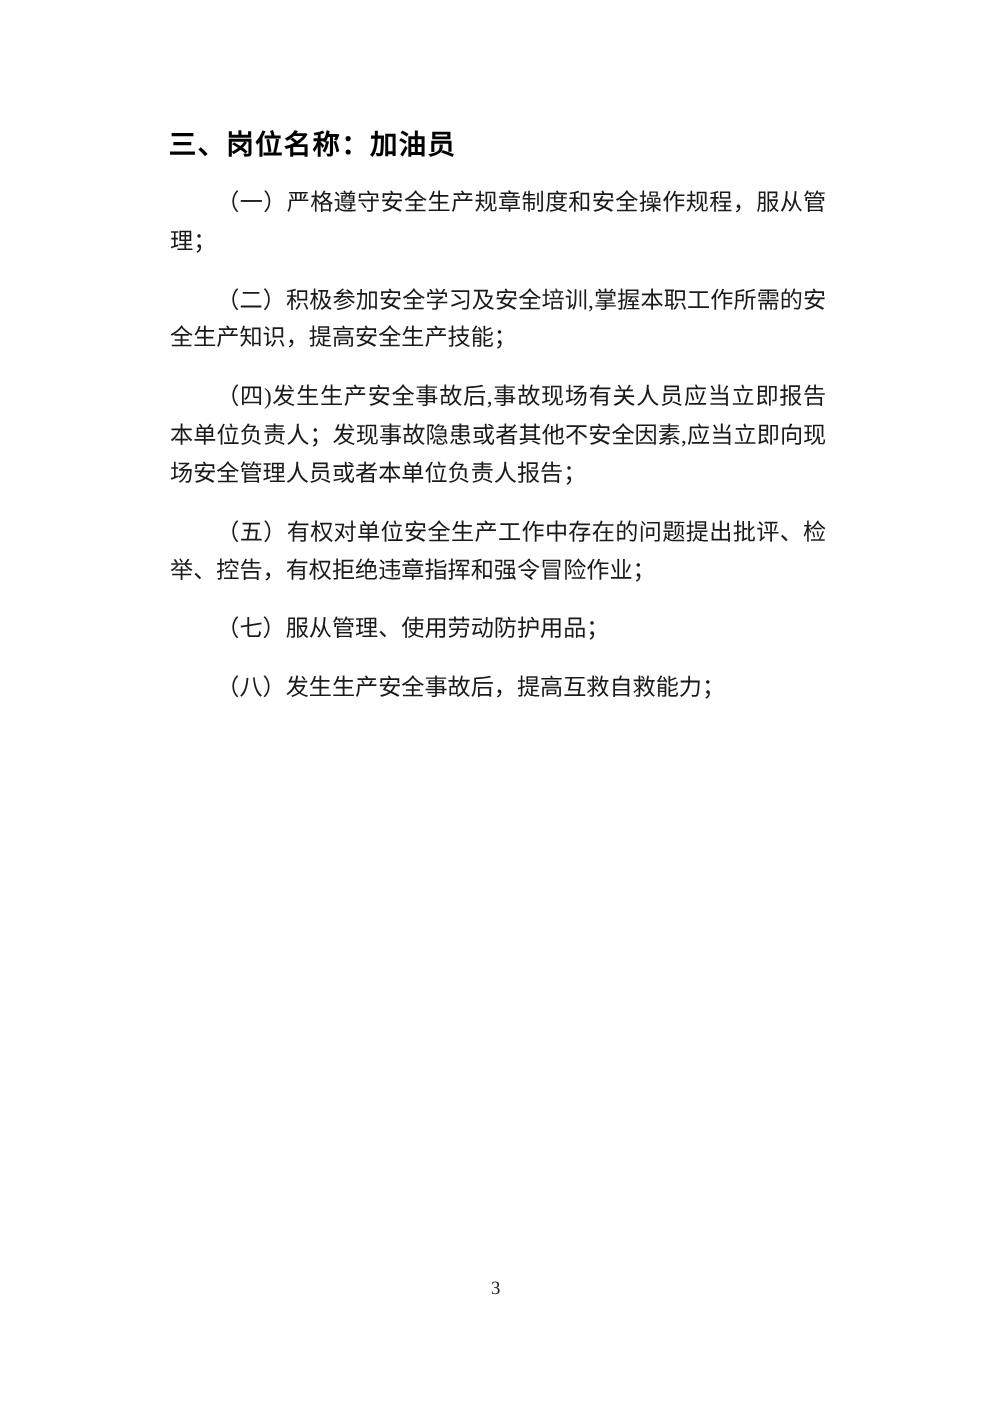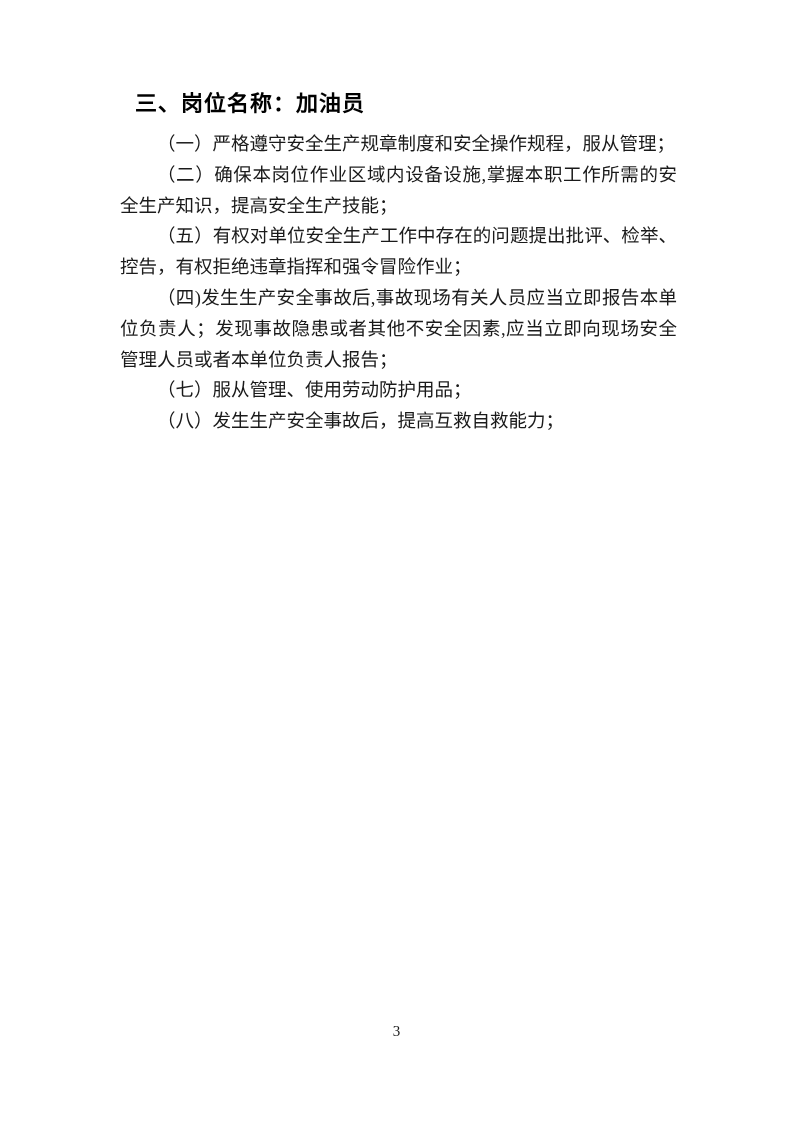--- a/index.html
+++ b/index.html
@@ -16,31 +16,31 @@
     font-family: "Liberation Serif", "DejaVu Serif", serif;
     color: #1a1a1a;
   }
   .content {
     position: absolute;
     top: 88px;
     left: 120px;
     width: 557px;
   }
   .section-heading {
-    margin: 0 0 9px 0;
+    margin: 12px 0 9px 0;
     padding-left: 15px;
     font-family: "Liberation Sans", "DejaVu Sans", sans-serif;
     font-weight: 700;
     font-size: 22px;
     line-height: 32px;
     color: #000000;
     letter-spacing: 1px;
   }
   .duty-item {
-    margin: 0;
+    margin: 16px;
     font-size: 18.5px;
     line-height: 30.8px;
     text-align: justify;
     text-justify: inter-ideograph;
     text-indent: 2em;
     word-break: break-all;
   }
   .page-footer {
     position: absolute;
     top: 1020px;
@@ -53,21 +53,21 @@
   }
 </style>
 </head>
 <body>
 
 <div class="page">
   <div class="content">
     <h2 class="section-heading">三、岗位名称：加油员</h2>
 
     <p class="duty-item">（一）严格遵守安全生产规章制度和安全操作规程，服从管理；</p>
-    <p class="duty-item">（二）确保本岗位作业区域内设备设施,掌握本职工作所需的安全生产知识，提高安全生产技能；</p>
+    <p class="duty-item">（二）积极参加安全学习及安全培训,掌握本职工作所需的安全生产知识，提高安全生产技能；</p>
+    <p class="duty-item">（四)发生生产安全事故后,事故现场有关人员应当立即报告本单位负责人；发现事故隐患或者其他不安全因素,应当立即向现场安全管理人员或者本单位负责人报告；</p>
     <p class="duty-item">（五）有权对单位安全生产工作中存在的问题提出批评、检举、控告，有权拒绝违章指挥和强令冒险作业；</p>
-    <p class="duty-item">（四)发生生产安全事故后,事故现场有关人员应当立即报告本单位负责人；发现事故隐患或者其他不安全因素,应当立即向现场安全管理人员或者本单位负责人报告；</p>
     <p class="duty-item">（七）服从管理、使用劳动防护用品；</p>
     <p class="duty-item">（八）发生生产安全事故后，提高互救自救能力；</p>
   </div>
 
   <div class="page-footer">3</div>
 </div>
 
 </body></html>

